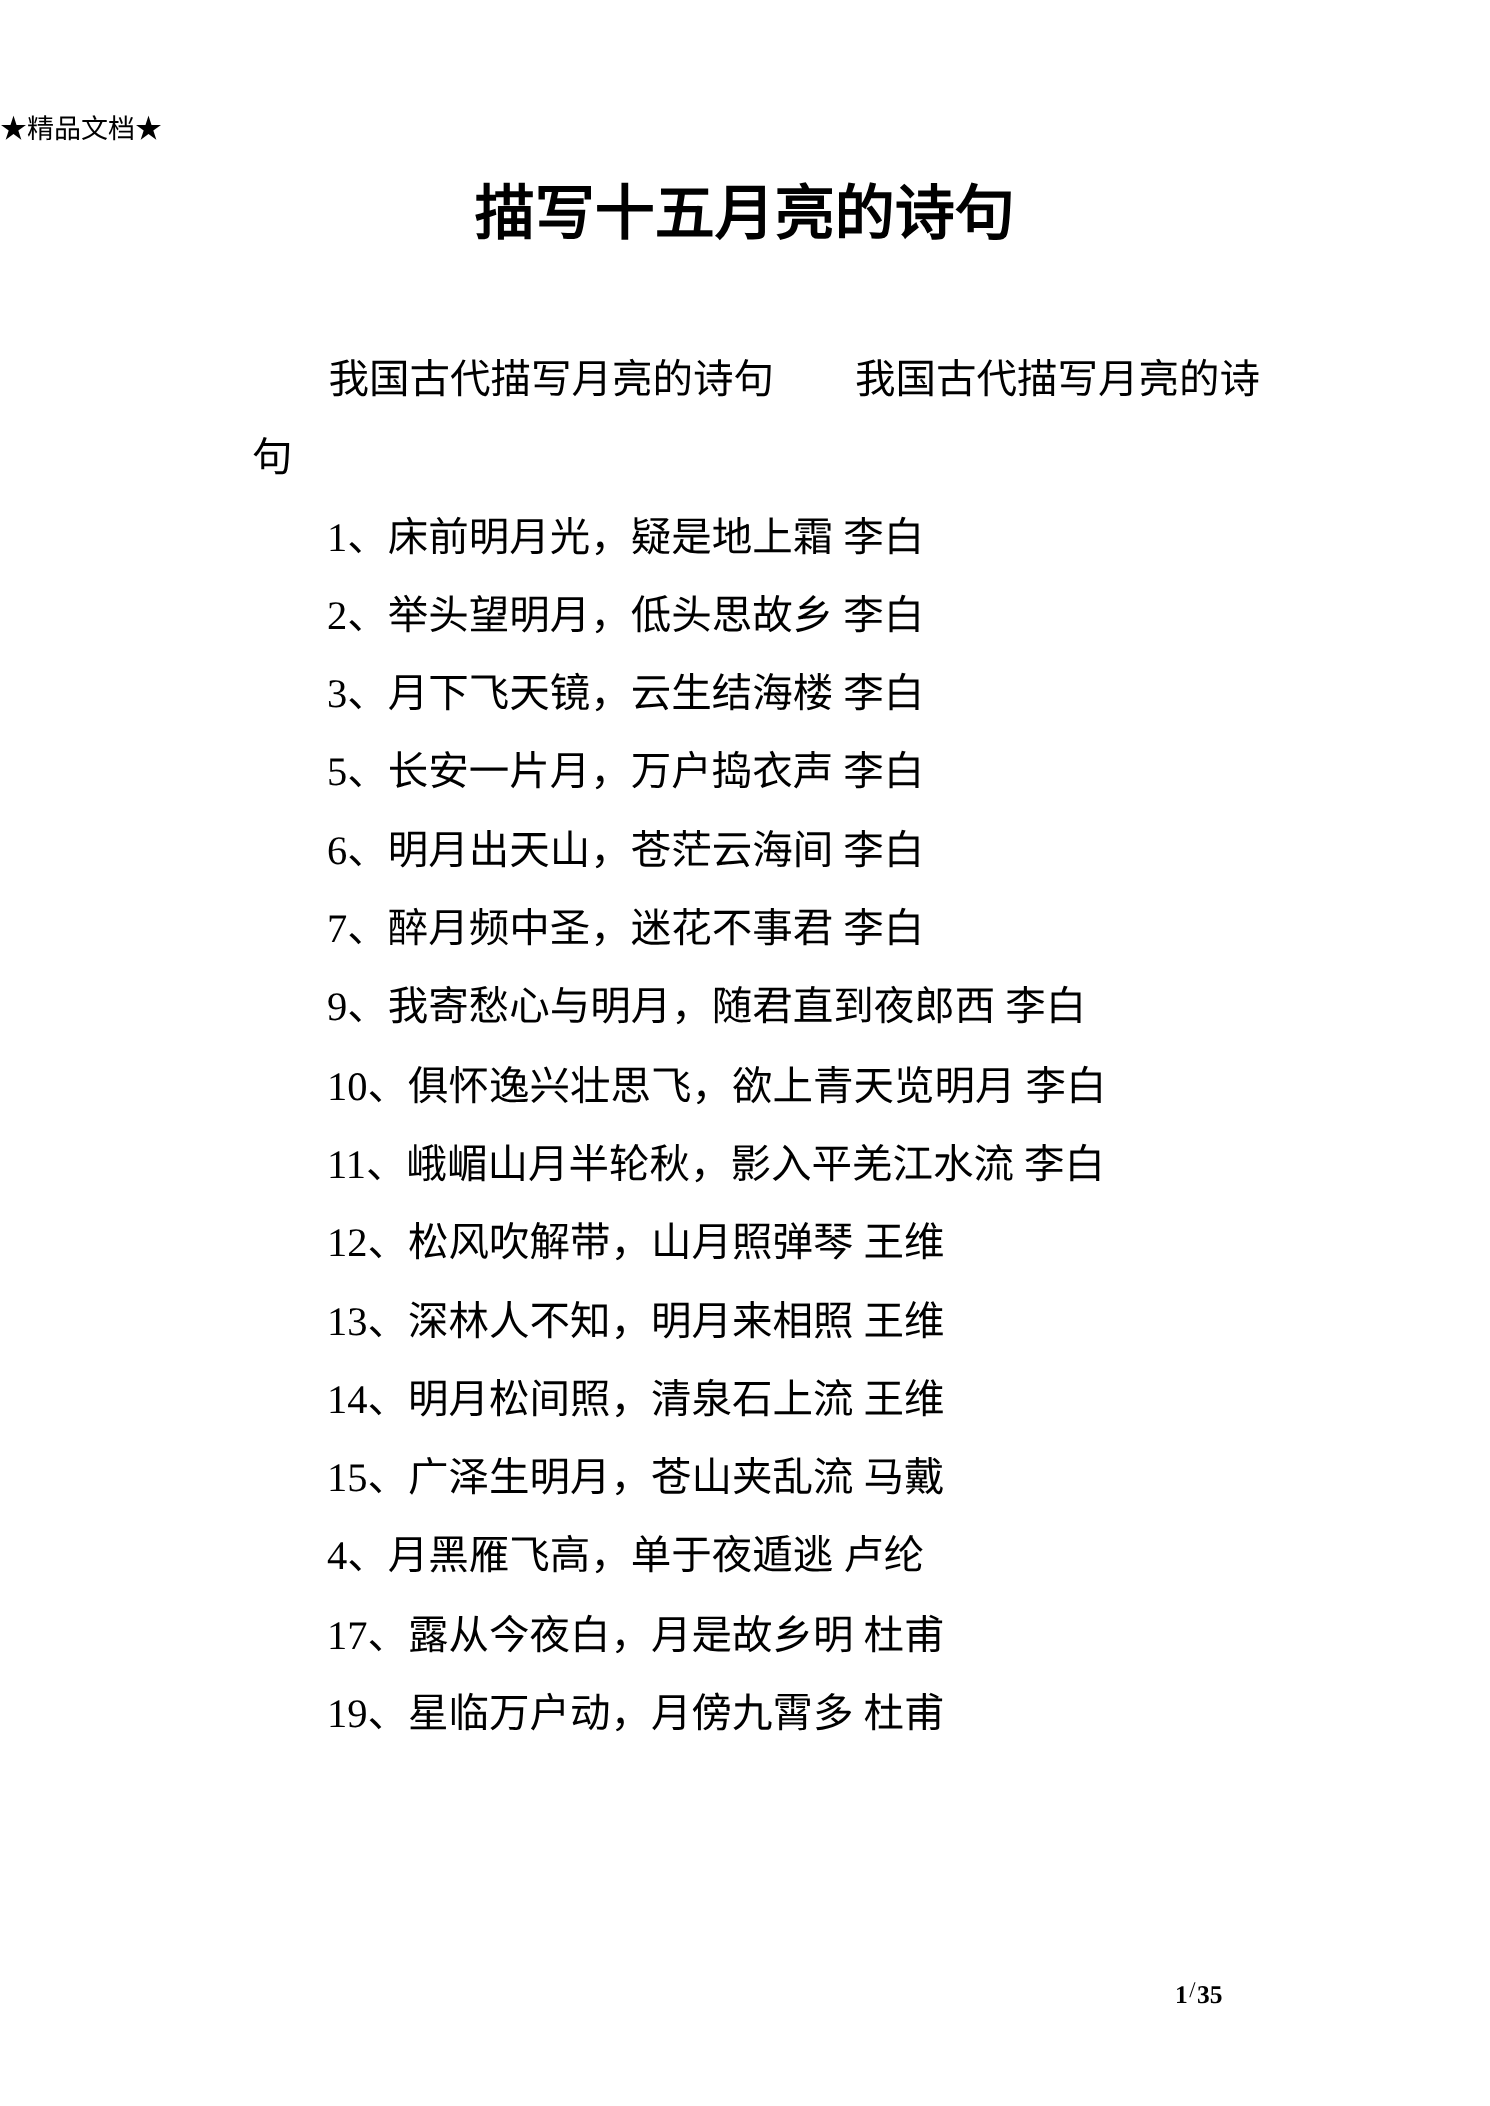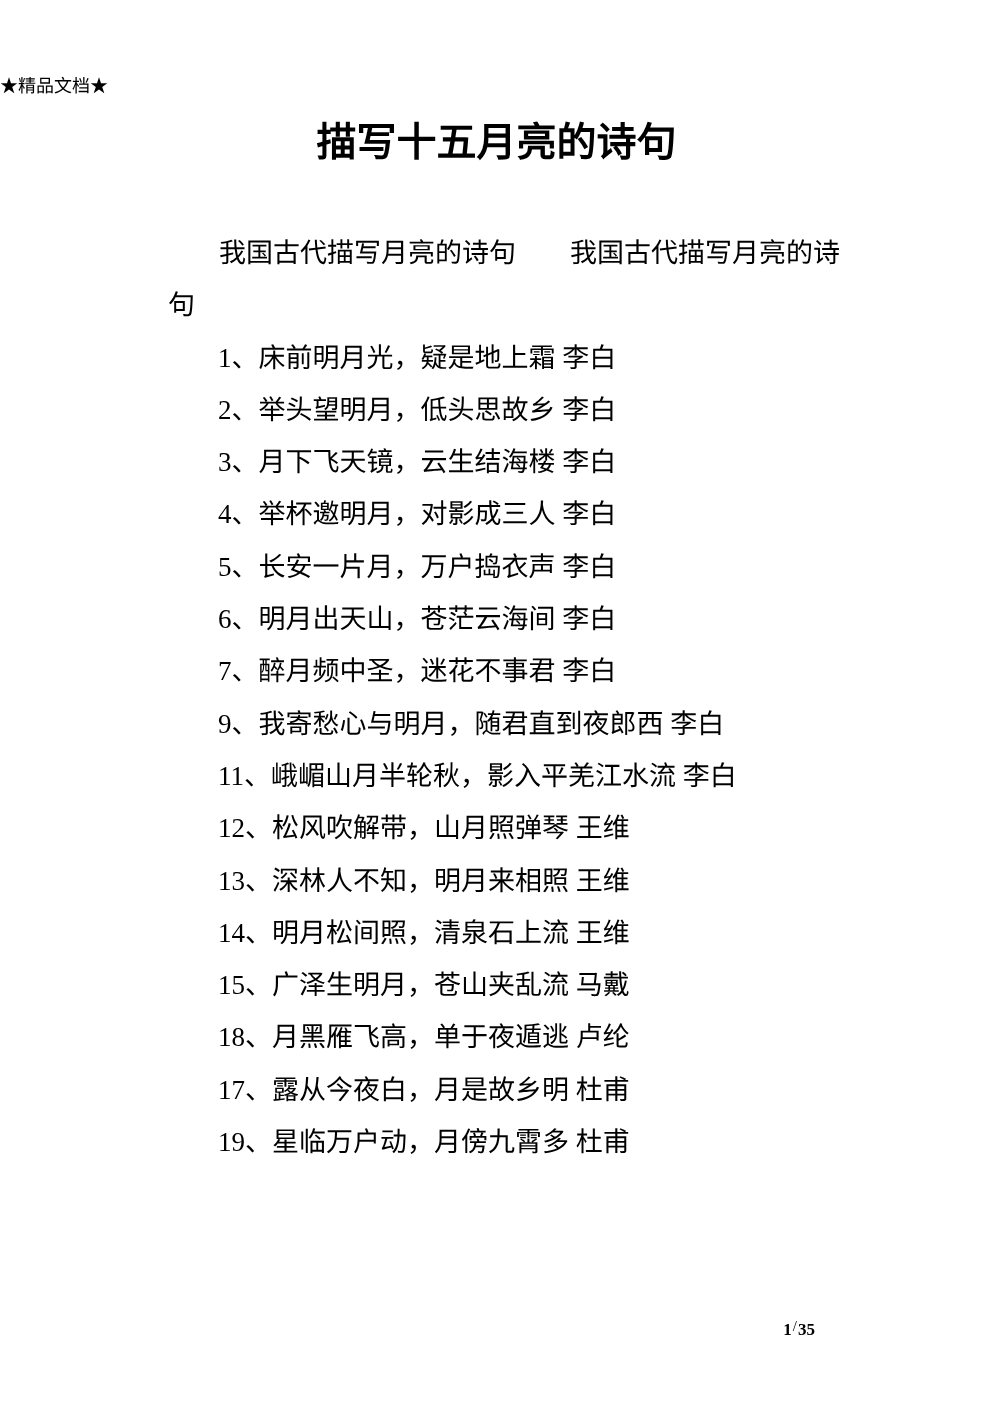--- a/index.html
+++ b/index.html
@@ -82,31 +82,31 @@
 
   <div class="doc-title">描写十五月亮的诗句</div>
 
   <div class="content">
     <div class="line intro-first">我国古代描写月亮的诗句　　我国古代描写月亮的诗</div>
     <div class="line">句</div>
 
     <div class="line poem-item">1、床前明月光，疑是地上霜 李白</div>
     <div class="line poem-item">2、举头望明月，低头思故乡 李白</div>
     <div class="line poem-item">3、月下飞天镜，云生结海楼 李白</div>
-    <div class="line poem-item">4、举杯邀明月，对影成三人 李白</div>
     <div class="line poem-item">5、长安一片月，万户捣衣声 李白</div>
     <div class="line poem-item">6、明月出天山，苍茫云海间 李白</div>
     <div class="line poem-item">7、醉月频中圣，迷花不事君 李白</div>
     <div class="line poem-item">9、我寄愁心与明月，随君直到夜郎西 李白</div>
+    <div class="line poem-item">10、俱怀逸兴壮思飞，欲上青天览明月 李白</div>
     <div class="line poem-item">11、峨嵋山月半轮秋，影入平羌江水流 李白</div>
     <div class="line poem-item">12、松风吹解带，山月照弹琴 王维</div>
     <div class="line poem-item">13、深林人不知，明月来相照 王维</div>
     <div class="line poem-item">14、明月松间照，清泉石上流 王维</div>
     <div class="line poem-item">15、广泽生明月，苍山夹乱流 马戴</div>
-    <div class="line poem-item">18、月黑雁飞高，单于夜遁逃 卢纶</div>
+    <div class="line poem-item">4、月黑雁飞高，单于夜遁逃 卢纶</div>
     <div class="line poem-item">17、露从今夜白，月是故乡明 杜甫</div>
     <div class="line poem-item">19、星临万户动，月傍九霄多 杜甫</div>
   </div>
 
   <div class="page-footer">
     <span>1</span><span class="slash">/</span><span>35</span>
   </div>
 
 </div>
 

